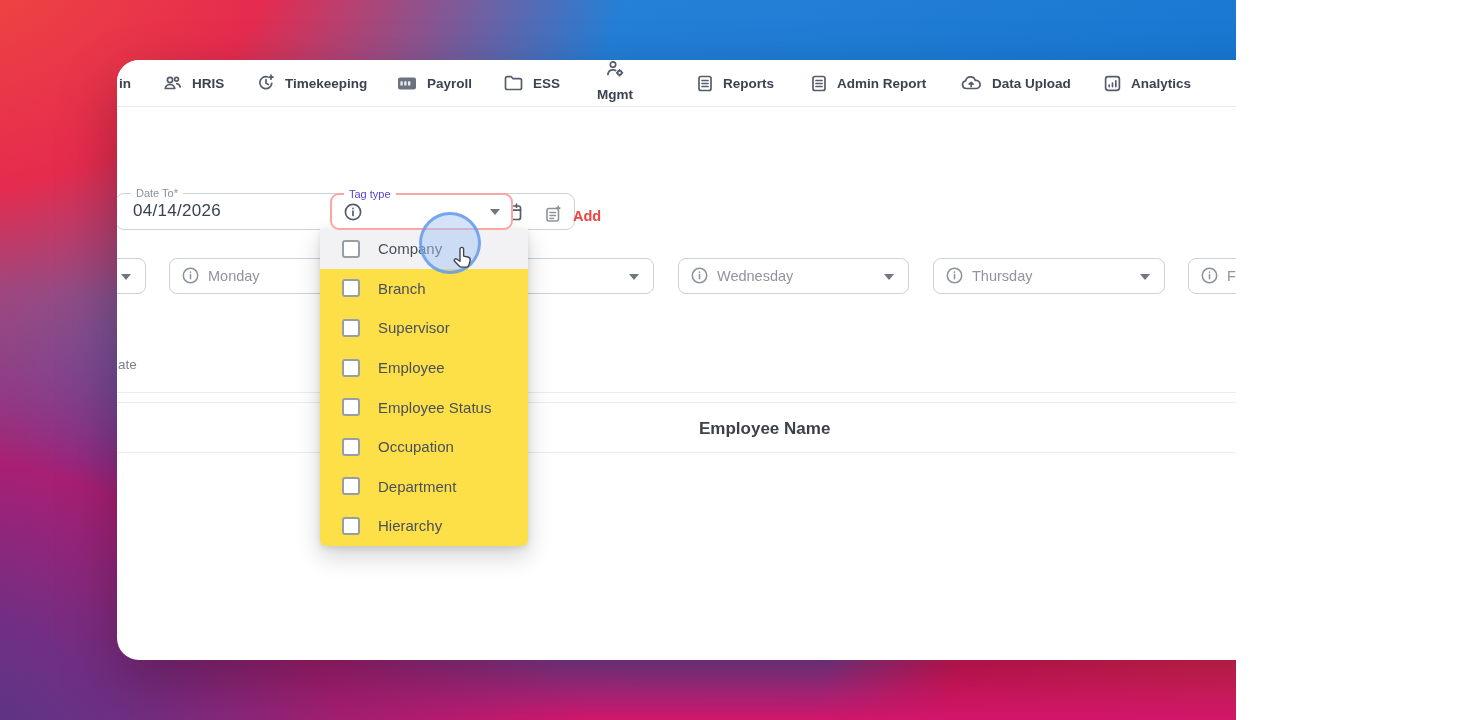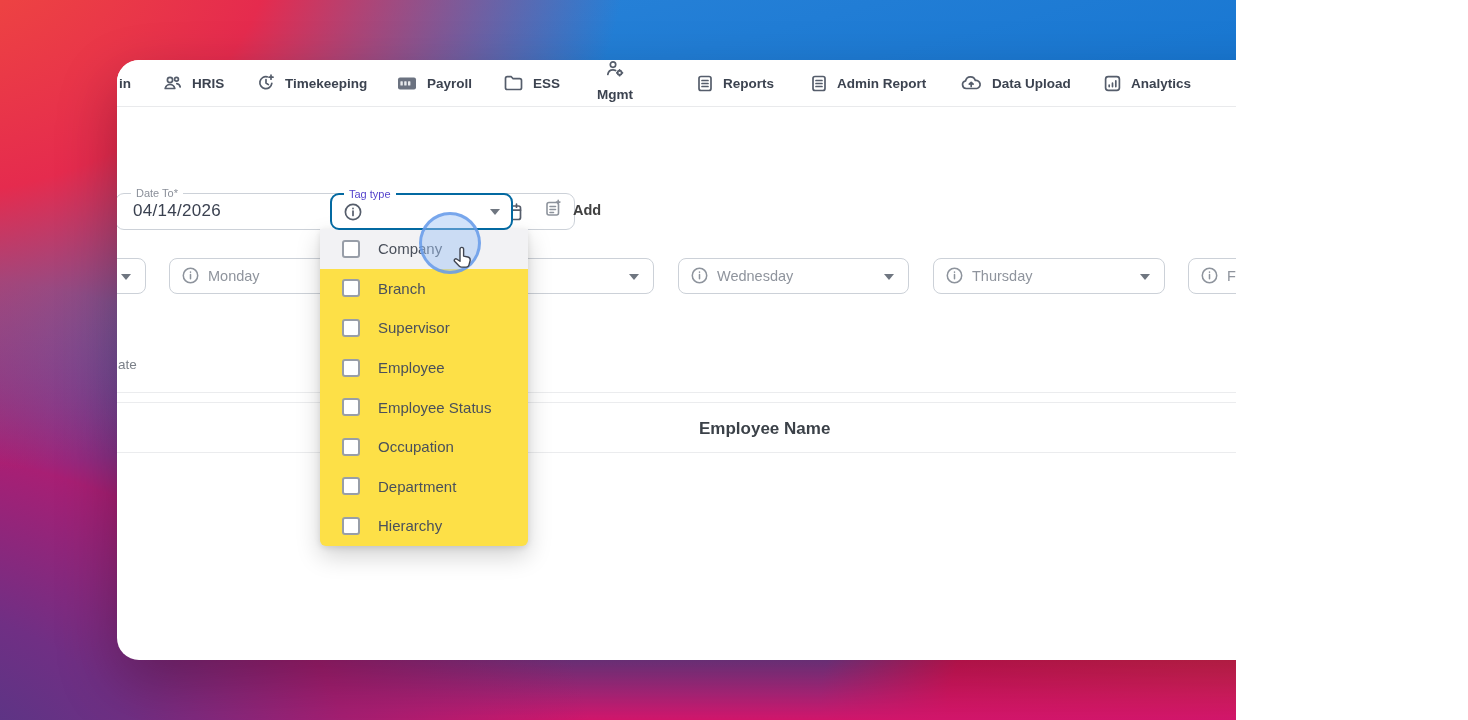--- a/index.html
+++ b/index.html
@@ -44,29 +44,29 @@
 
   
   .ofield { position:absolute; border:1.5px solid #ccd1d8; border-radius:9px; background:#fff; }
   .ofield .flabel { position:absolute; top:-8px; left:15px; font-size:11px; color:#8a8f99;
     background:#fff; padding:0 5px; line-height:14px; white-space:nowrap; }
   .field-dateto { left:-2px; top:133px; width:460px; height:37px; }
   .field-dateto .fvalue { position:absolute; left:17px; top:7px; font-size:17px; color:#3a4150; letter-spacing:.3px; }
   .field-dateto .cal { position:absolute; left:387px; top:8px; }
 
   .field-tagtype { left:213px; top:133px; width:183px; height:37px;
-    border:2px solid #0369a1; z-index:30; }
+    border:2px solid #fca5a5; z-index:30; }
   .field-tagtype .flabel { color:#5544cc; left:12px; }
   .field-tagtype .info { position:absolute; left:11px; top:7px; }
 
   .caret { width:0; height:0; border-left:5px solid transparent; border-right:5px solid transparent;
     border-top:6px solid #6f7680; position:absolute; }
 
-  .add-btn { position:absolute; left:428px; top:139px; display:flex; align-items:center; gap:11px;
-    color:#404040; font-size:14.5px; font-weight:600; cursor:pointer; }
+  .add-btn { position:absolute; left:428px; top:145px; display:flex; align-items:center; gap:11px;
+    color:#ef4444; font-size:14.5px; font-weight:600; cursor:pointer; }
 
   
   .day-field { position:absolute; top:198px; height:36px; border:1.5px solid #ccd1d8;
     border-radius:8px; background:#fff; }
   .day-field .info { position:absolute; left:11px; top:7px; }
   .day-field .dlabel { position:absolute; left:38px; top:9px; font-size:14.5px; color:#8f949d; white-space:nowrap; }
   .day-field .caret { right:14px; top:15px; }
   .day-0 { left:-204px; width:233px; }
   .day-1 { left:52px;  width:233px;padding-left:40px; }
   .day-2 { left:306px; width:231px; }

